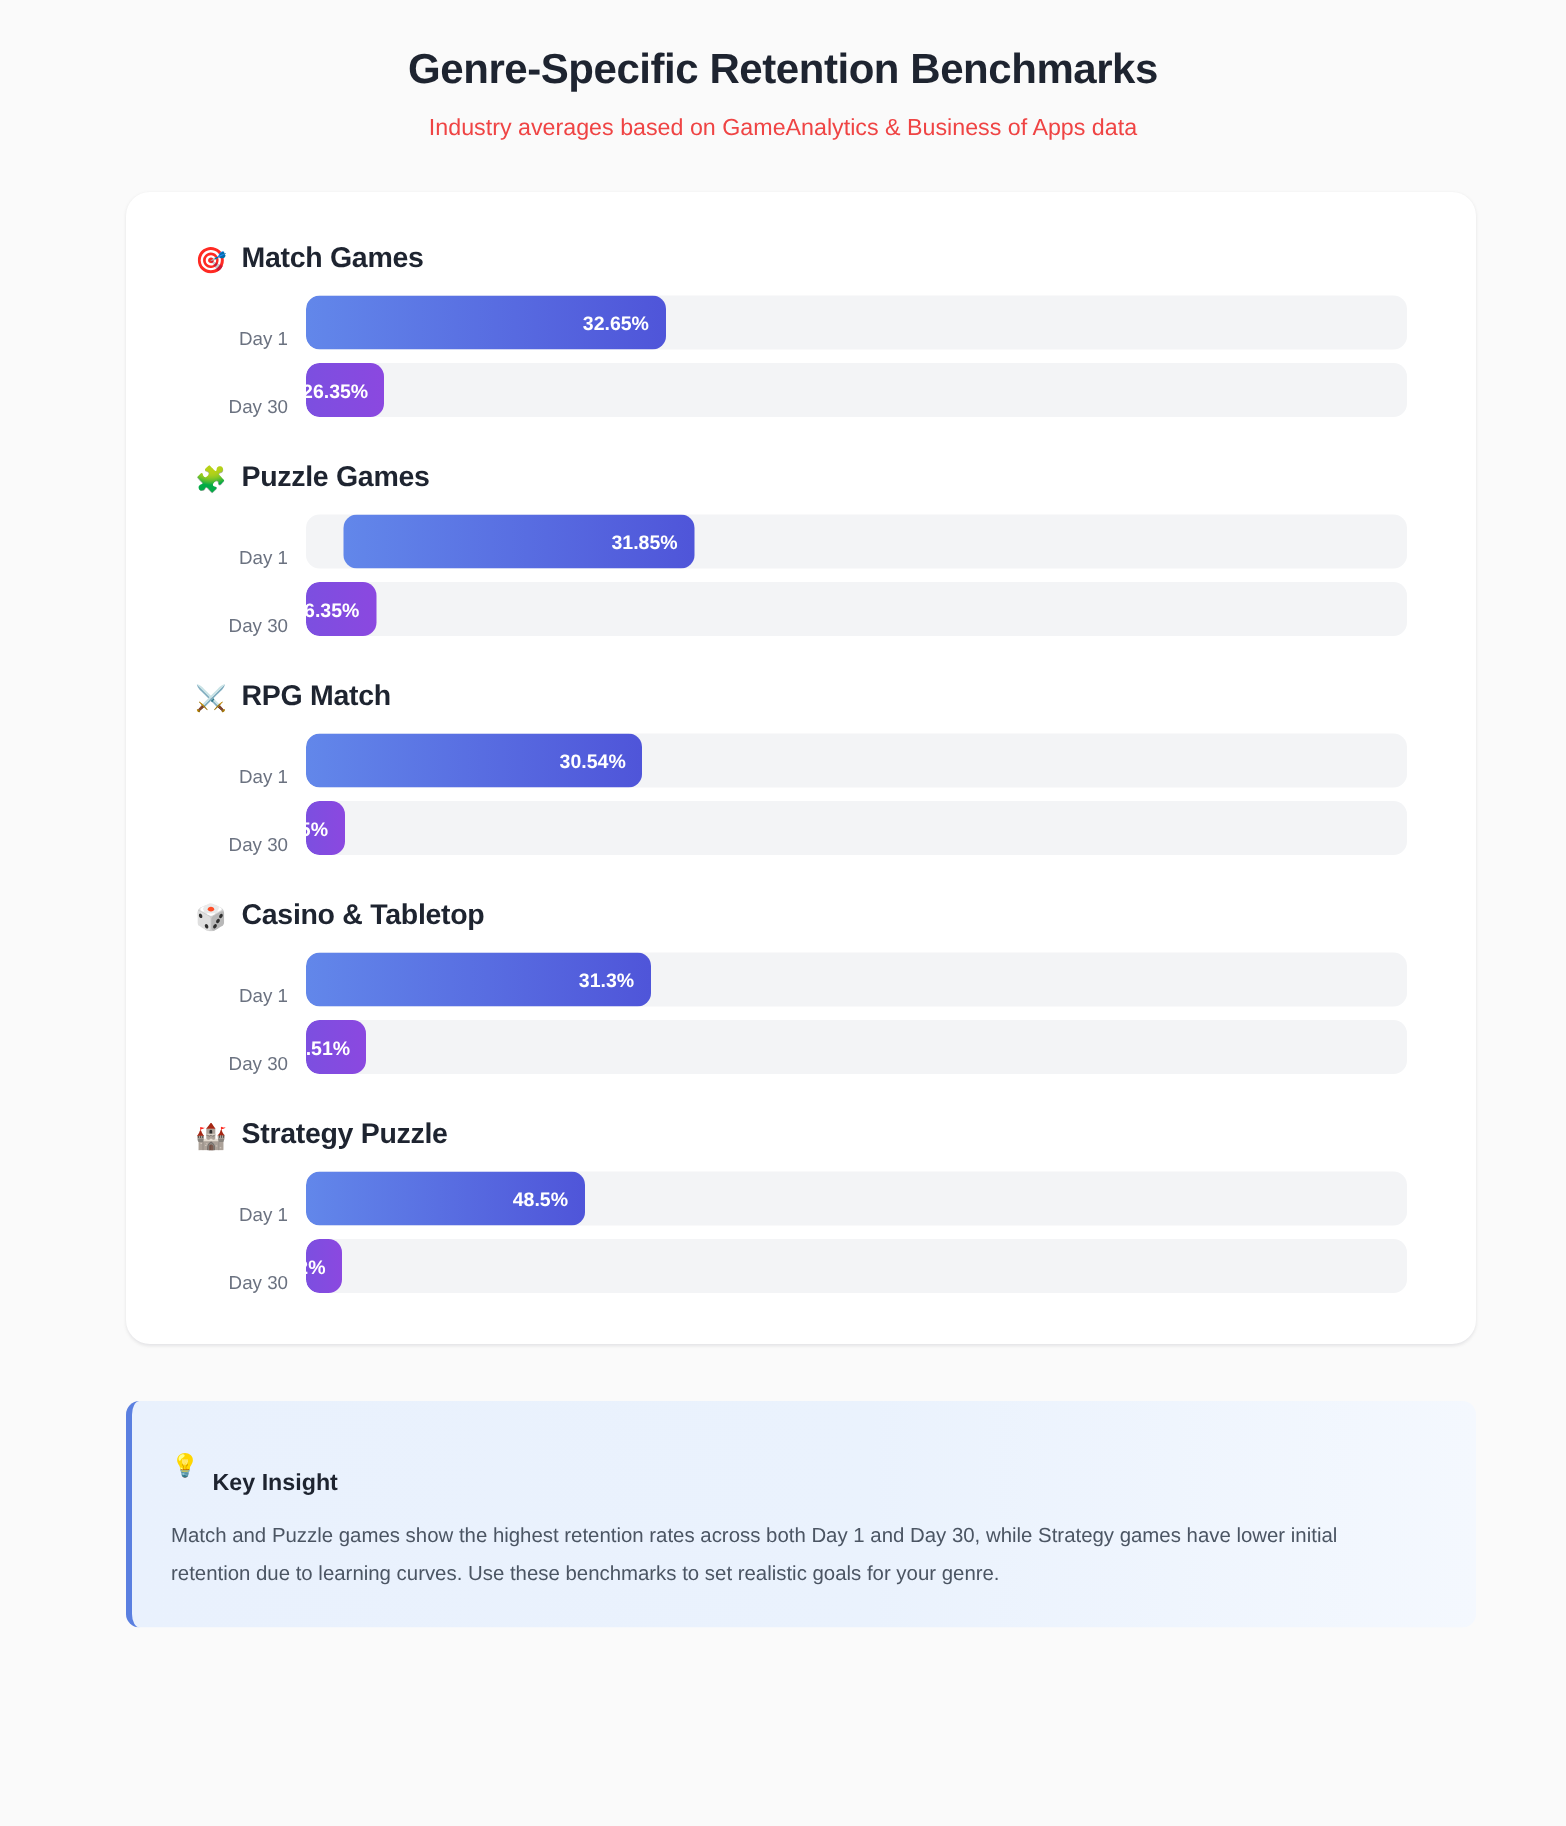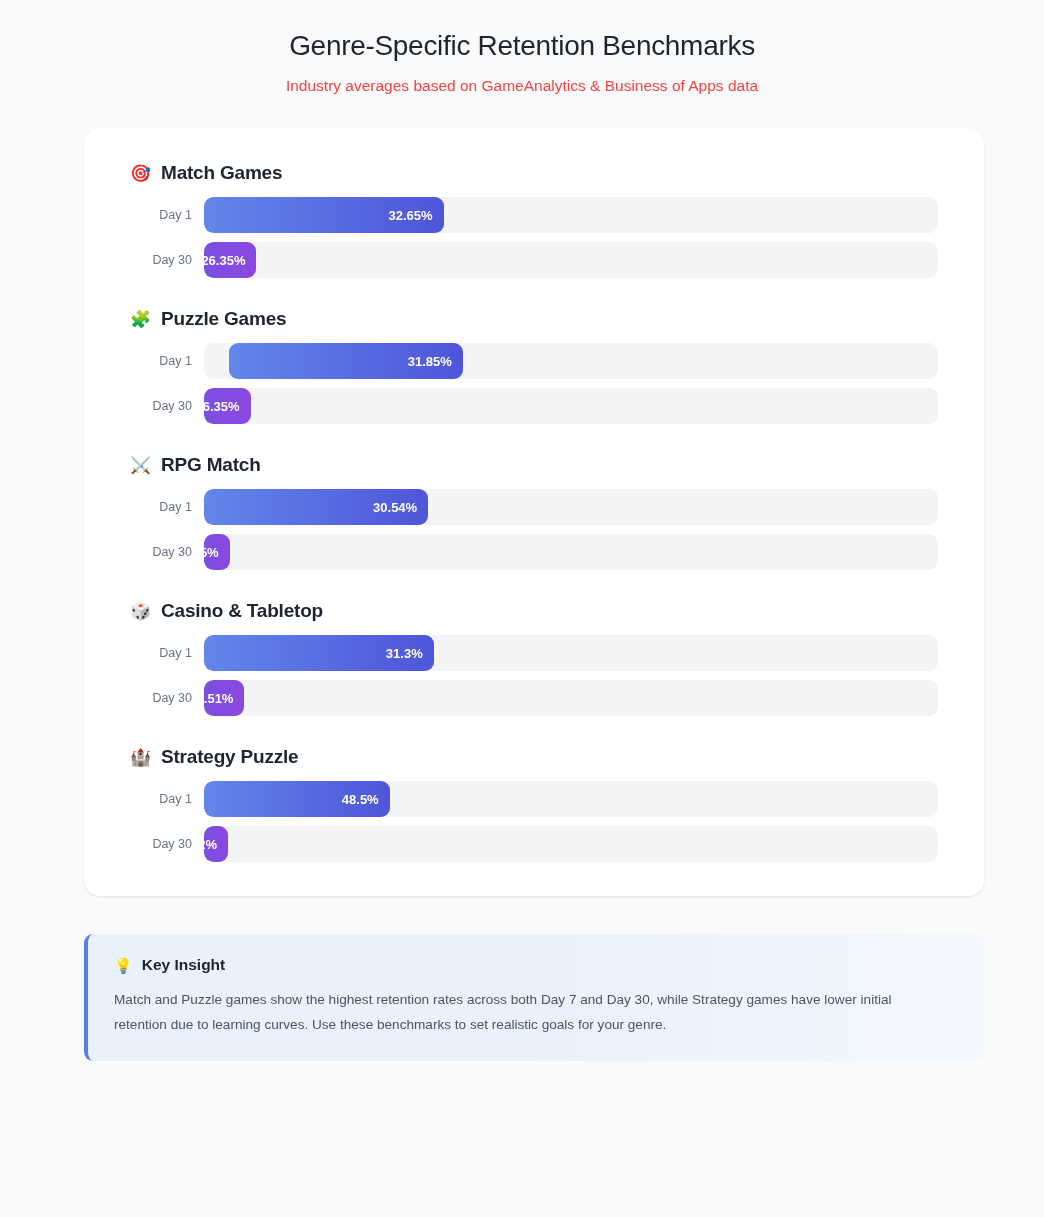--- a/index.html
+++ b/index.html
@@ -24,21 +24,21 @@
   }
 
   
   .header {
     text-align: center;
     padding-top: 28px;
   }
 
   .page-title {
     font-size: 28px;
-    font-weight: normal;
+    font-weight: bold;
     color: #1e2430;
     letter-spacing: -0.3px;
     line-height: 1.25;
   }
 
   .page-subtitle {
     margin-top: 14px;
     font-size: 15.5px;
     color: #ef4444;
     font-weight: normal;
@@ -103,21 +103,21 @@
 
   .genre-name {
     font-size: 19px;
     font-weight: bold;
     color: #1e2430;
     letter-spacing: -0.2px;
   }
 
   .bar-row {
     display: flex;
-    align-items: center;
+    align-items: flex-end;
     margin-bottom: 9px;
   }
   .bar-row:last-child { margin-bottom: 0; }
 
   .bar-label {
     width: 74px;
     text-align: right;
     padding-right: 12px;
     font-size: 12.5px;
     color: #6b7280;
@@ -178,20 +178,21 @@
     gap: 9px;
     margin-bottom: 13px;
   }
 
   .insight-emoji { font-size: 15px; line-height: 1; }
 
   .insight-title {
     font-size: 15.5px;
     font-weight: bold;
     color: #1e2430;
+    margin-top: 24px;
   }
 
   .insight-body {
     font-size: 13.6px;
     line-height: 1.85;
     color: #4b5563;
     max-width: 805px;
   }
 </style>
 </head>
@@ -316,16 +317,16 @@
           </div>
         </div>
       </div>
     </div>
 
   <div class="insight">
     <div class="insight-head">
       <span class="insight-emoji">💡</span>
       <span class="insight-title">Key Insight</span>
     </div>
-    <div class="insight-body">Match and Puzzle games show the highest retention rates across both Day 7 and Day 30, while Strategy games have lower initial retention due to learning curves. Use these benchmarks to set realistic goals for your genre.</div>
+    <div class="insight-body">Match and Puzzle games show the highest retention rates across both Day 1 and Day 30, while Strategy games have lower initial retention due to learning curves. Use these benchmarks to set realistic goals for your genre.</div>
   </div>
 
 </div>
 
 </body></html>

